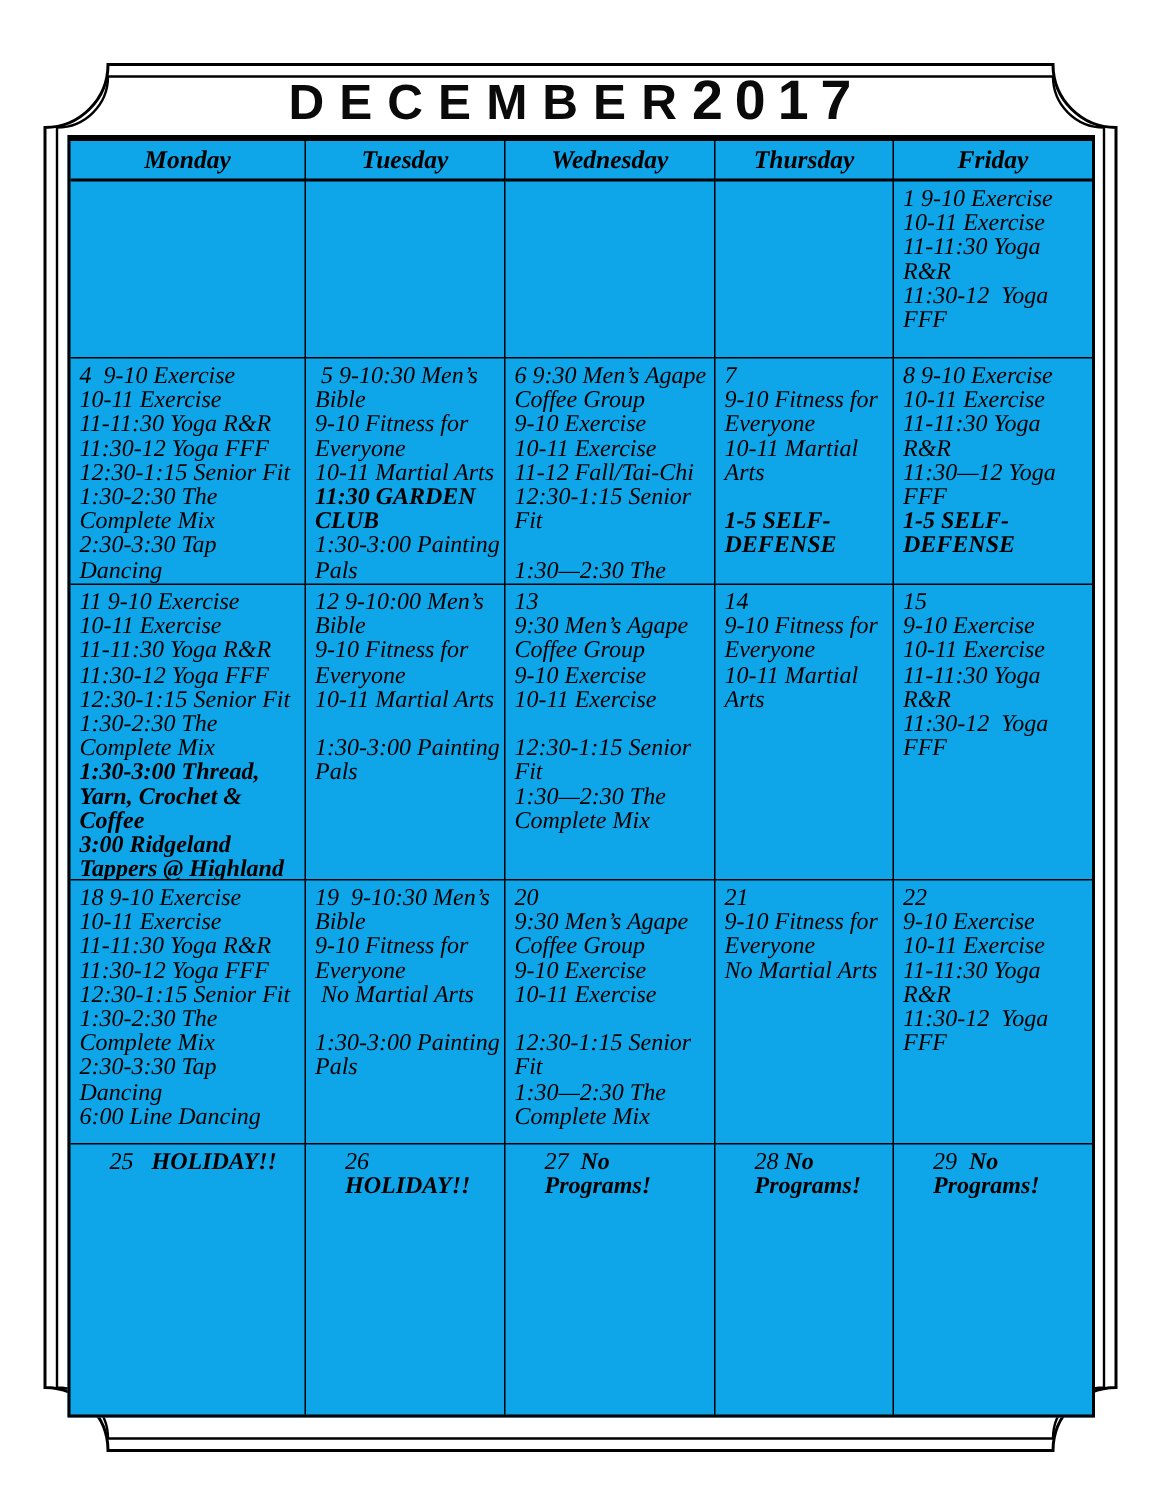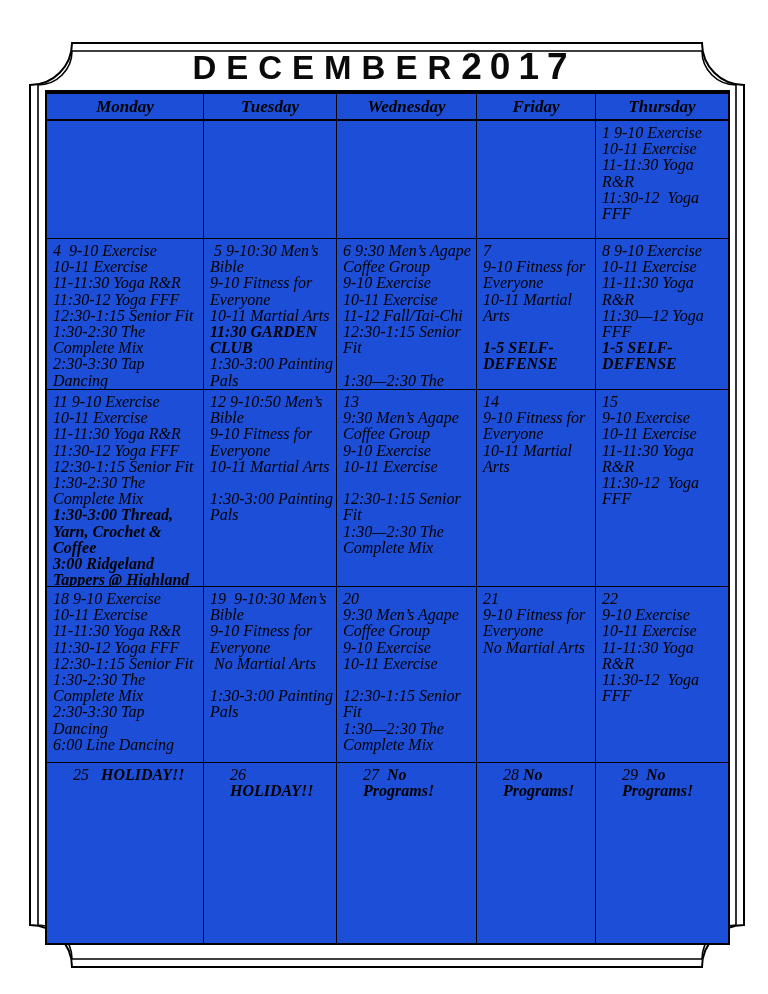--- a/index.html
+++ b/index.html
@@ -16,21 +16,21 @@
   }
   .title .month{font-size:33px;letter-spacing:10px;}
   .title .year{font-size:37px;letter-spacing:8px;margin-left:0;}
   .cal-grid{
     position:absolute;left:45px;top:90px;width:685px;height:855px;
     box-sizing:border-box;
     border:2px solid #000;border-top:4px solid #000;
     display:grid;
     grid-template-columns:157px 133px 140px 119px 132px;
     grid-template-rows:27px 118px 151px 197px 176px 180px;
-    background:#1d4ed8;
+    background:#0ea5e9;
   }
   .cal-grid > div{box-sizing:border-box;border-right:1px solid #000;border-bottom:1px solid #000;overflow:hidden;}
   .cal-grid > div:nth-child(5n){border-right:0;}
   .cal-grid > div:nth-child(n+26){border-bottom:0;margin-left:20px;}
   .hcell{
     border-bottom:2px solid #000 !important;
     font-weight:bold;font-style:italic;font-size:17px;
     display:flex;align-items:center;justify-content:center;
   }
   .cell{padding:4px 2px 0 6px;font-style:italic;font-size:16px;line-height:16.2px;}
@@ -46,22 +46,22 @@
 </svg>
 
 <div class="title">
   <span class="month">DECEMBER</span><span class="year">2017</span>
 </div>
 
 <div class="cal-grid" id="cal-grid">
     <div class="hcell">Monday</div>
     <div class="hcell">Tuesday</div>
     <div class="hcell">Wednesday</div>
+    <div class="hcell">Thursday</div>
     <div class="hcell">Friday</div>
-    <div class="hcell">Thursday</div>
     <div class="cell"></div>
     <div class="cell"></div>
     <div class="cell"></div>
     <div class="cell"></div>
     <div class="cell">
       <div class="line"><span>1 9-10 Exercise</span></div>
       <div class="line"><span>10-11 Exercise</span></div>
       <div class="line"><span>11-11:30 Yoga R&amp;R</span></div>
       <div class="line"><span>11:30-12  Yoga FFF</span></div>
     </div>
@@ -110,21 +110,21 @@
       <div class="line"><span>10-11 Exercise</span></div>
       <div class="line"><span>11-11:30 Yoga R&amp;R</span></div>
       <div class="line"><span>11:30-12 Yoga FFF</span></div>
       <div class="line"><span>12:30-1:15 Senior Fit</span></div>
       <div class="line"><span>1:30-2:30 The Complete Mix</span></div>
       <div class="line"><span class="b">1:30-3:00 Thread, Yarn, Crochet &amp; Coffee</span></div>
       <div class="line"><span class="b">3:00 Ridgeland Tappers @ Highland Home</span></div>
       <div class="line"><span>6:00 Line Dancing</span></div>
     </div>
     <div class="cell">
-      <div class="line"><span>12 9-10:50 Men’s Bible</span></div>
+      <div class="line"><span>12 9-10:00 Men’s Bible</span></div>
       <div class="line"><span>9-10 Fitness for Everyone</span></div>
       <div class="line"><span>10-11 Martial Arts</span></div>
       <div class="line">&nbsp;</div>
       <div class="line"><span>1:30-3:00 Painting Pals</span></div>
     </div>
     <div class="cell">
       <div class="line"><span>13</span></div>
       <div class="line"><span>9:30 Men’s Agape Coffee Group</span></div>
       <div class="line"><span>9-10 Exercise</span></div>
       <div class="line"><span>10-11 Exercise</span></div>

